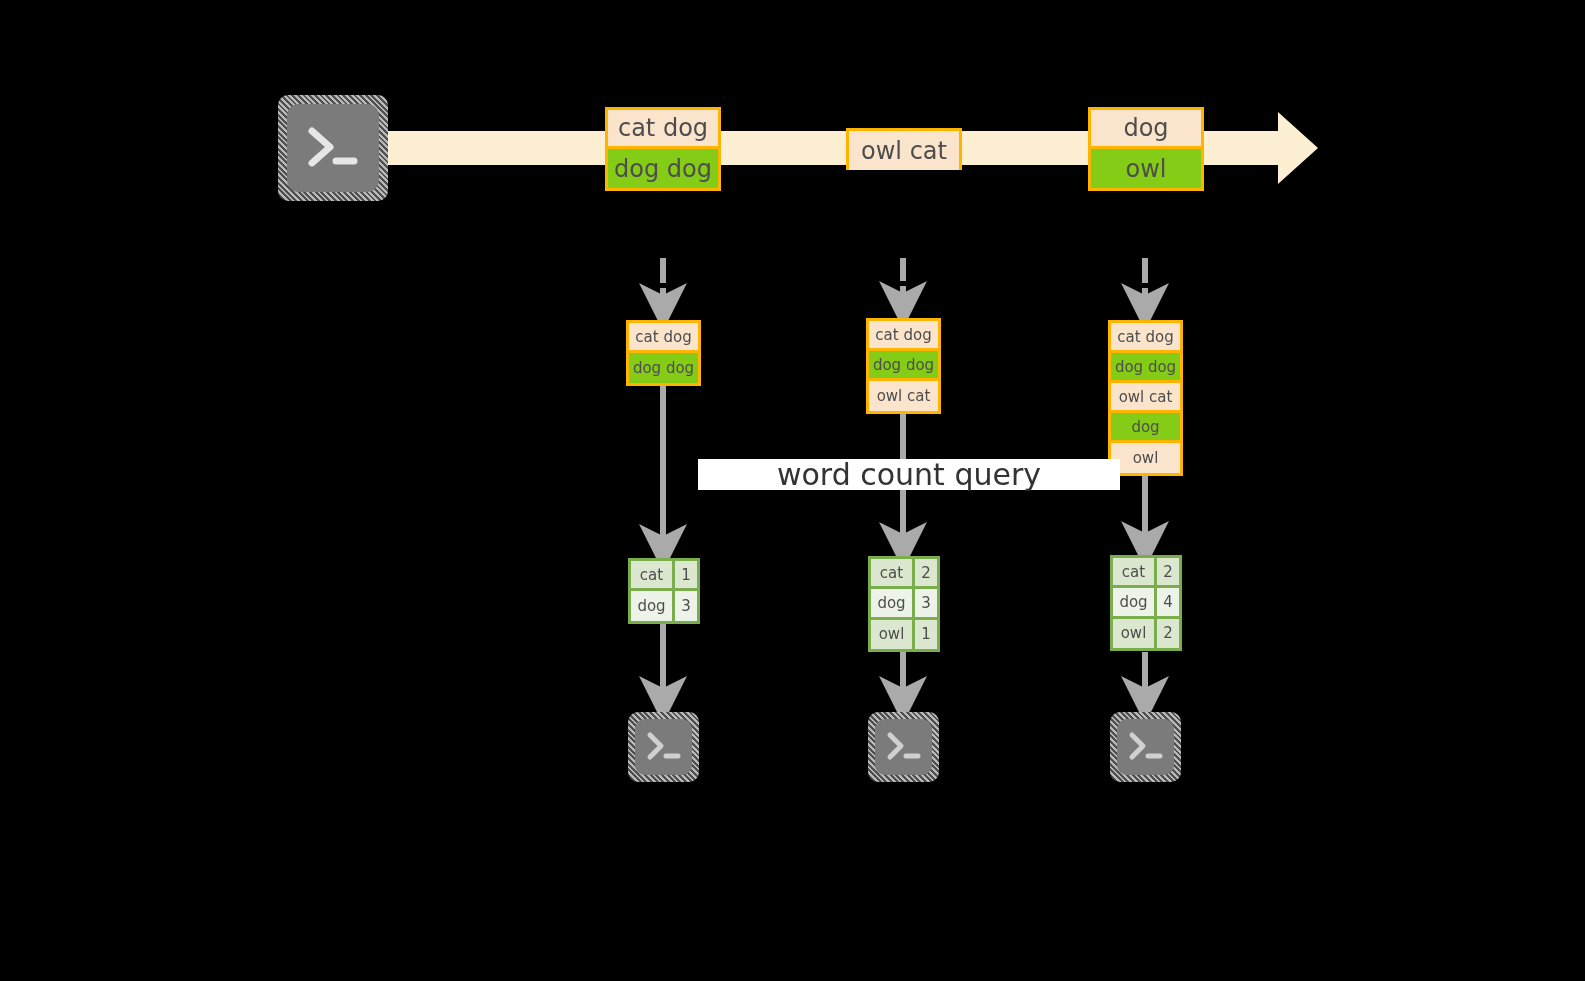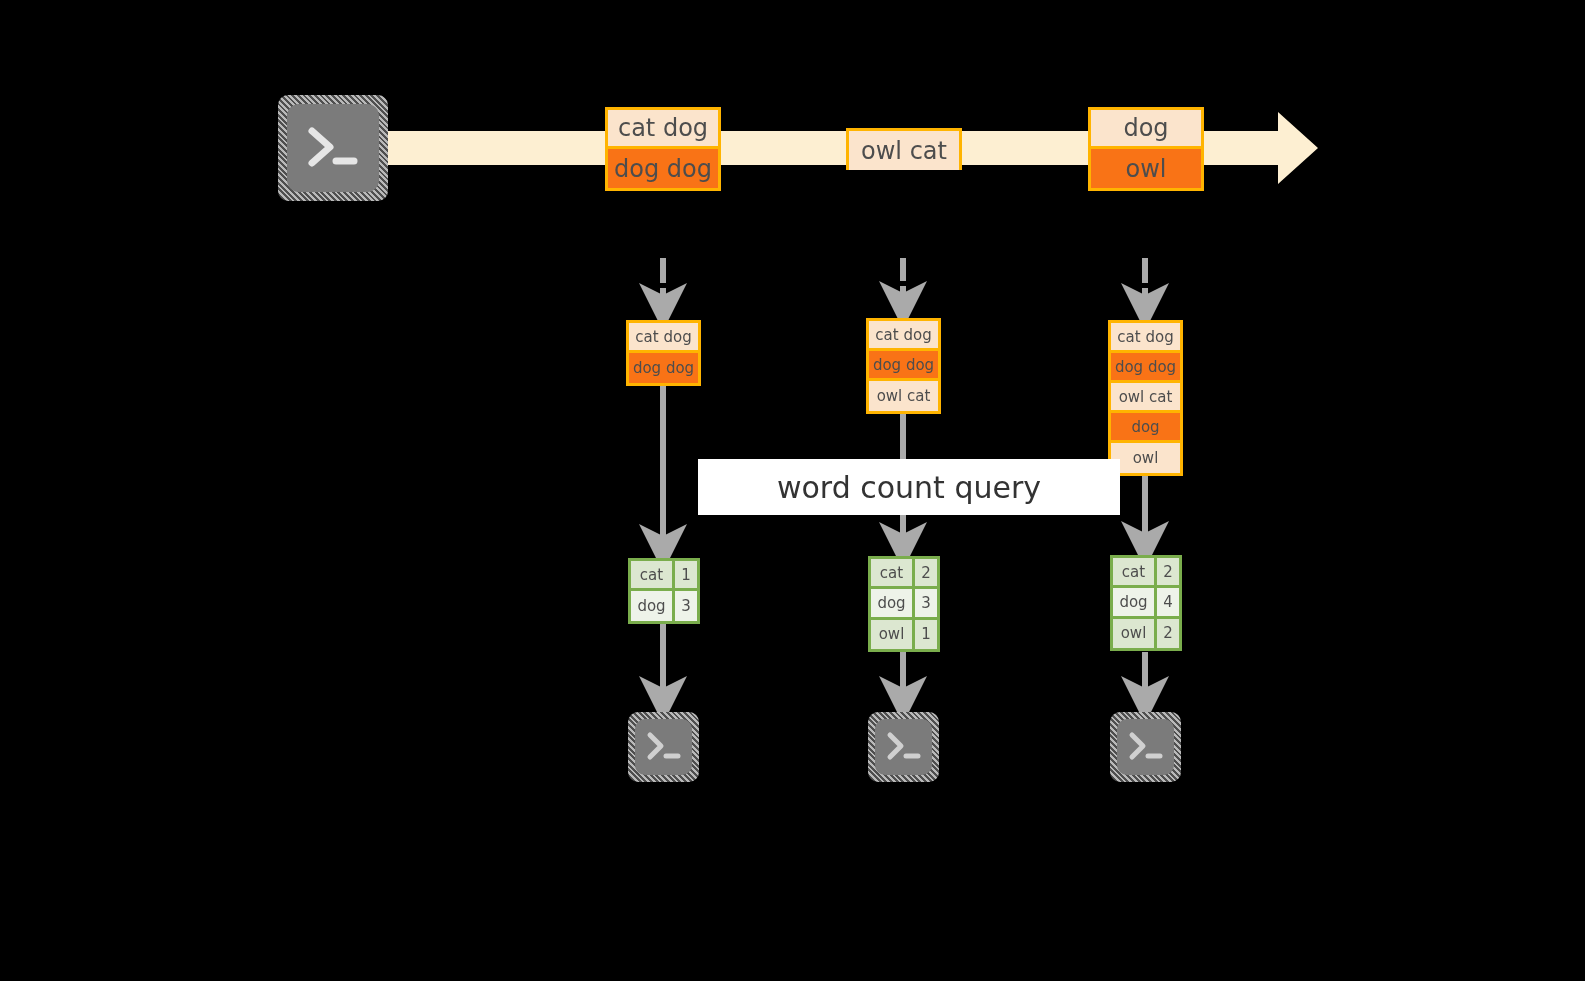--- a/index.html
+++ b/index.html
@@ -23,21 +23,21 @@
     z-index:5;
   }
   .obox .row{
     box-sizing:border-box;
     display:flex;align-items:center;justify-content:center;
     color:#4d4d4d;
     white-space:nowrap;
     background:#fbe4cc;
     border-bottom:3px solid #ffb400;
   }
-  .obox .row.alt{background:#f97316;}
+  .obox .row.alt{background:#84cc16;}
   .obox .row:last-child{border-bottom:none;}
 
   
   .obox.big .row{height:39px;font-size:24px;}
 
   
   .obox.small .row{height:30px;font-size:15px;}
 
   
   .gbox{
@@ -176,21 +176,21 @@
   </div>
 
   <div class="obox small" style="left:1098px;top:320px;width:75px;height:156px;">
     <div class="row">cat dog</div>
     <div class="row alt">dog dog</div>
     <div class="row">owl cat</div>
     <div class="row alt">dog</div>
     <div class="row">owl</div>
   </div>
 
-  <div class="band" style="left:688px;top:459px;width:422px;height:56px;">
+  <div class="band" style="left:688px;top:459px;width:422px;height:31px;">
     <span>word count query</span>
   </div>
 
   <div class="gbox" style="left:618px;top:558px;width:72px;height:66px;">
     <div class="grow a">
       <div class="gk">cat</div>
       <div class="gv">1</div>
     </div>
     <div class="grow b">
       <div class="gk">dog</div>

